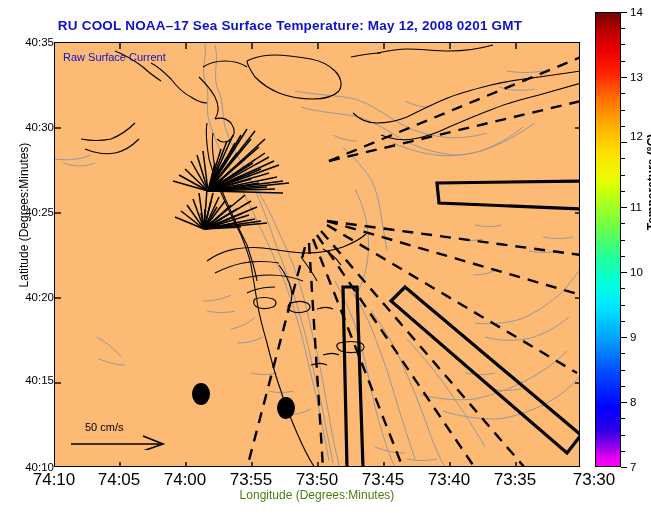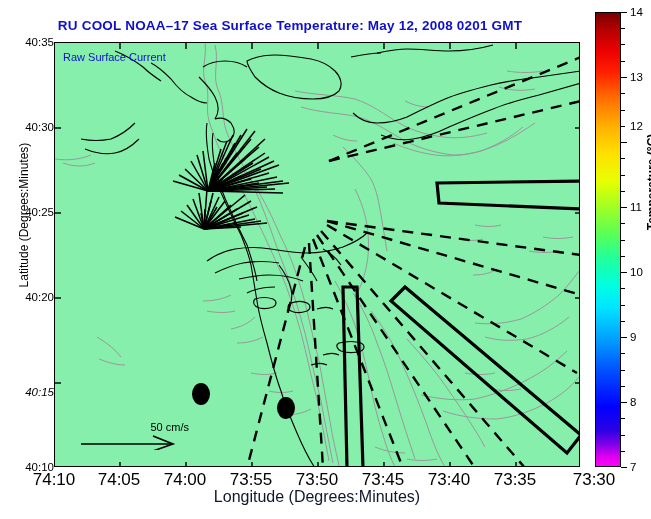--- a/index.html
+++ b/index.html
@@ -30,21 +30,21 @@
     white-space: nowrap;
   }
 
   
   #plot {
     position: absolute;
     left: 54px;
     top: 42px;
     width: 526px;
     height: 425px;
-    background: #86efac;
+    background: #fdba74;
     border: 1.6px solid #000000;
     box-sizing: border-box;
     overflow: hidden;
   }
   #plot-svg { position: absolute; left: 0; top: 0; }
 
   
   #annot {
     position: absolute;
     left: 8px;
@@ -54,21 +54,20 @@
     line-height: 15px;
     white-space: nowrap;
   }
 
   
   #scalebar {
     position: absolute;
     left: 14px;
     bottom: 12px;
     width: 120px;
-    text-align: right;
   }
   #scalebar .lbl {
     font-size: 11px;
     color: #000;
     margin-left: 16px;
     margin-bottom: 1px;
     white-space: nowrap;
   }
 
   
@@ -88,22 +87,22 @@
     color: #000;
     white-space: nowrap;
     transform: translateX(-50%);
   }
   #xlabel {
     position: absolute;
     left: 54px;
     top: 488px;
     width: 526px;
     text-align: center;
-    font-size: 16px;
-    color: #0f172a;
+    font-size: 12px;
+    color: #4d7c0f;
     white-space: nowrap;
   }
   #ylabel {
     position: absolute;
     left: -96px;
     top: 208px;
     width: 240px;
     text-align: center;
     font-size: 12px;
     color: #000;
@@ -421,21 +420,21 @@
         <line x1="2" y1="10" x2="92" y2="10" stroke="#000" stroke-width="1.6"></line>
         <polyline points="74,2 94,10 74,17" fill="none" stroke="#000" stroke-width="1.6"></polyline>
       </svg>
     </div>
   </div>
 
   <div class="ytick-label" style="top:42px;">40:35</div>
   <div class="ytick-label" style="top:127px;">40:30</div>
   <div class="ytick-label" style="top:212px;">40:25</div>
   <div class="ytick-label" style="top:297px;text-align:center;">40:20</div>
-  <div class="ytick-label" style="top:392px;font-style:italic;">40:15</div>
+  <div class="ytick-label" style="top:380px;">40:15</div>
   <div class="ytick-label" style="top:467px;">40:10</div>
 
   <div id="ylabel">Latitude (Degrees:Minutes)</div>
 
   <div class="xtick-label" style="left:54px;">74:10</div>
   <div class="xtick-label" style="left:119px;">74:05</div>
   <div class="xtick-label" style="left:185px;">74:00</div>
   <div class="xtick-label" style="left:251px;">73:55</div>
   <div class="xtick-label" style="left:317px;">73:50</div>
   <div class="xtick-label" style="left:383px;">73:45</div>
@@ -447,21 +446,21 @@
 
   <div id="cbar-box"></div>
 
   <div class="cbar-tick" style="top:12px;"></div>
   <div class="cbar-label" style="top:12px;">14</div>
 
   <div class="cbar-tick" style="top:77px;"></div>
   <div class="cbar-label" style="top:77px;">13</div>
 
   <div class="cbar-tick" style="top:142px;"></div>
-  <div class="cbar-label" style="top:126px;text-align:center;">12</div>
+  <div class="cbar-label" style="top:136px;text-align:center;">12</div>
 
   <div class="cbar-tick" style="top:207px;"></div>
   <div class="cbar-label" style="top:207px;">11</div>
 
   <div class="cbar-tick" style="top:272px;"></div>
   <div class="cbar-label" style="top:272px;">10</div>
 
   <div class="cbar-tick" style="top:337px;"></div>
   <div class="cbar-label" style="top:337px;">9</div>
 

